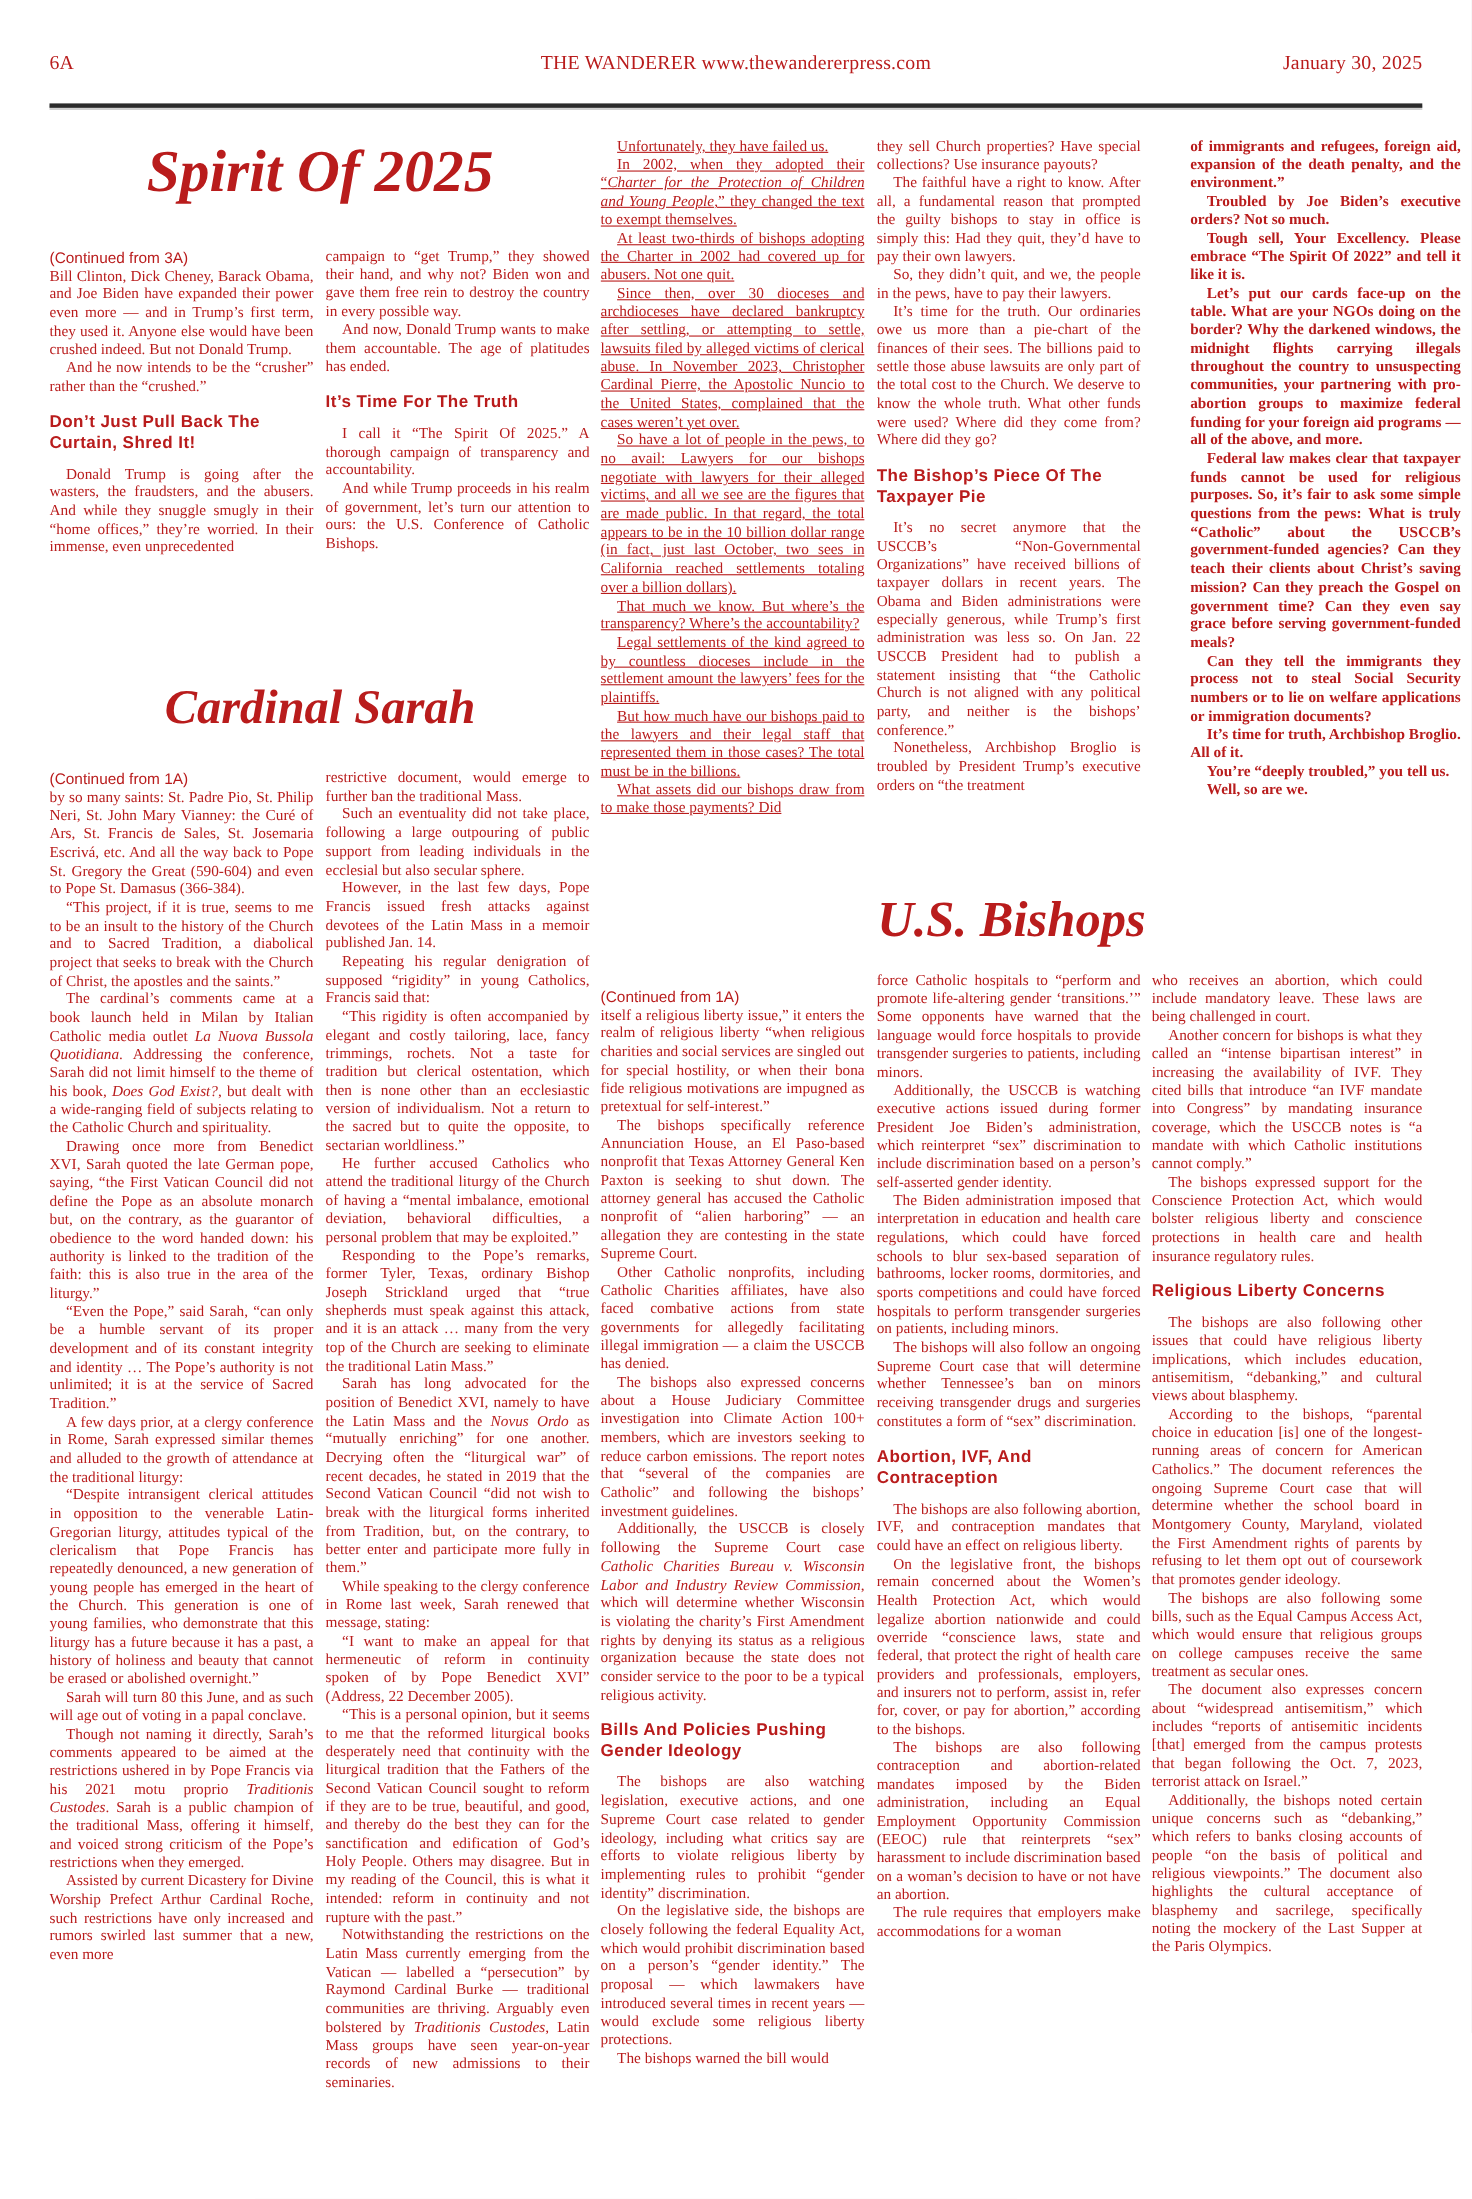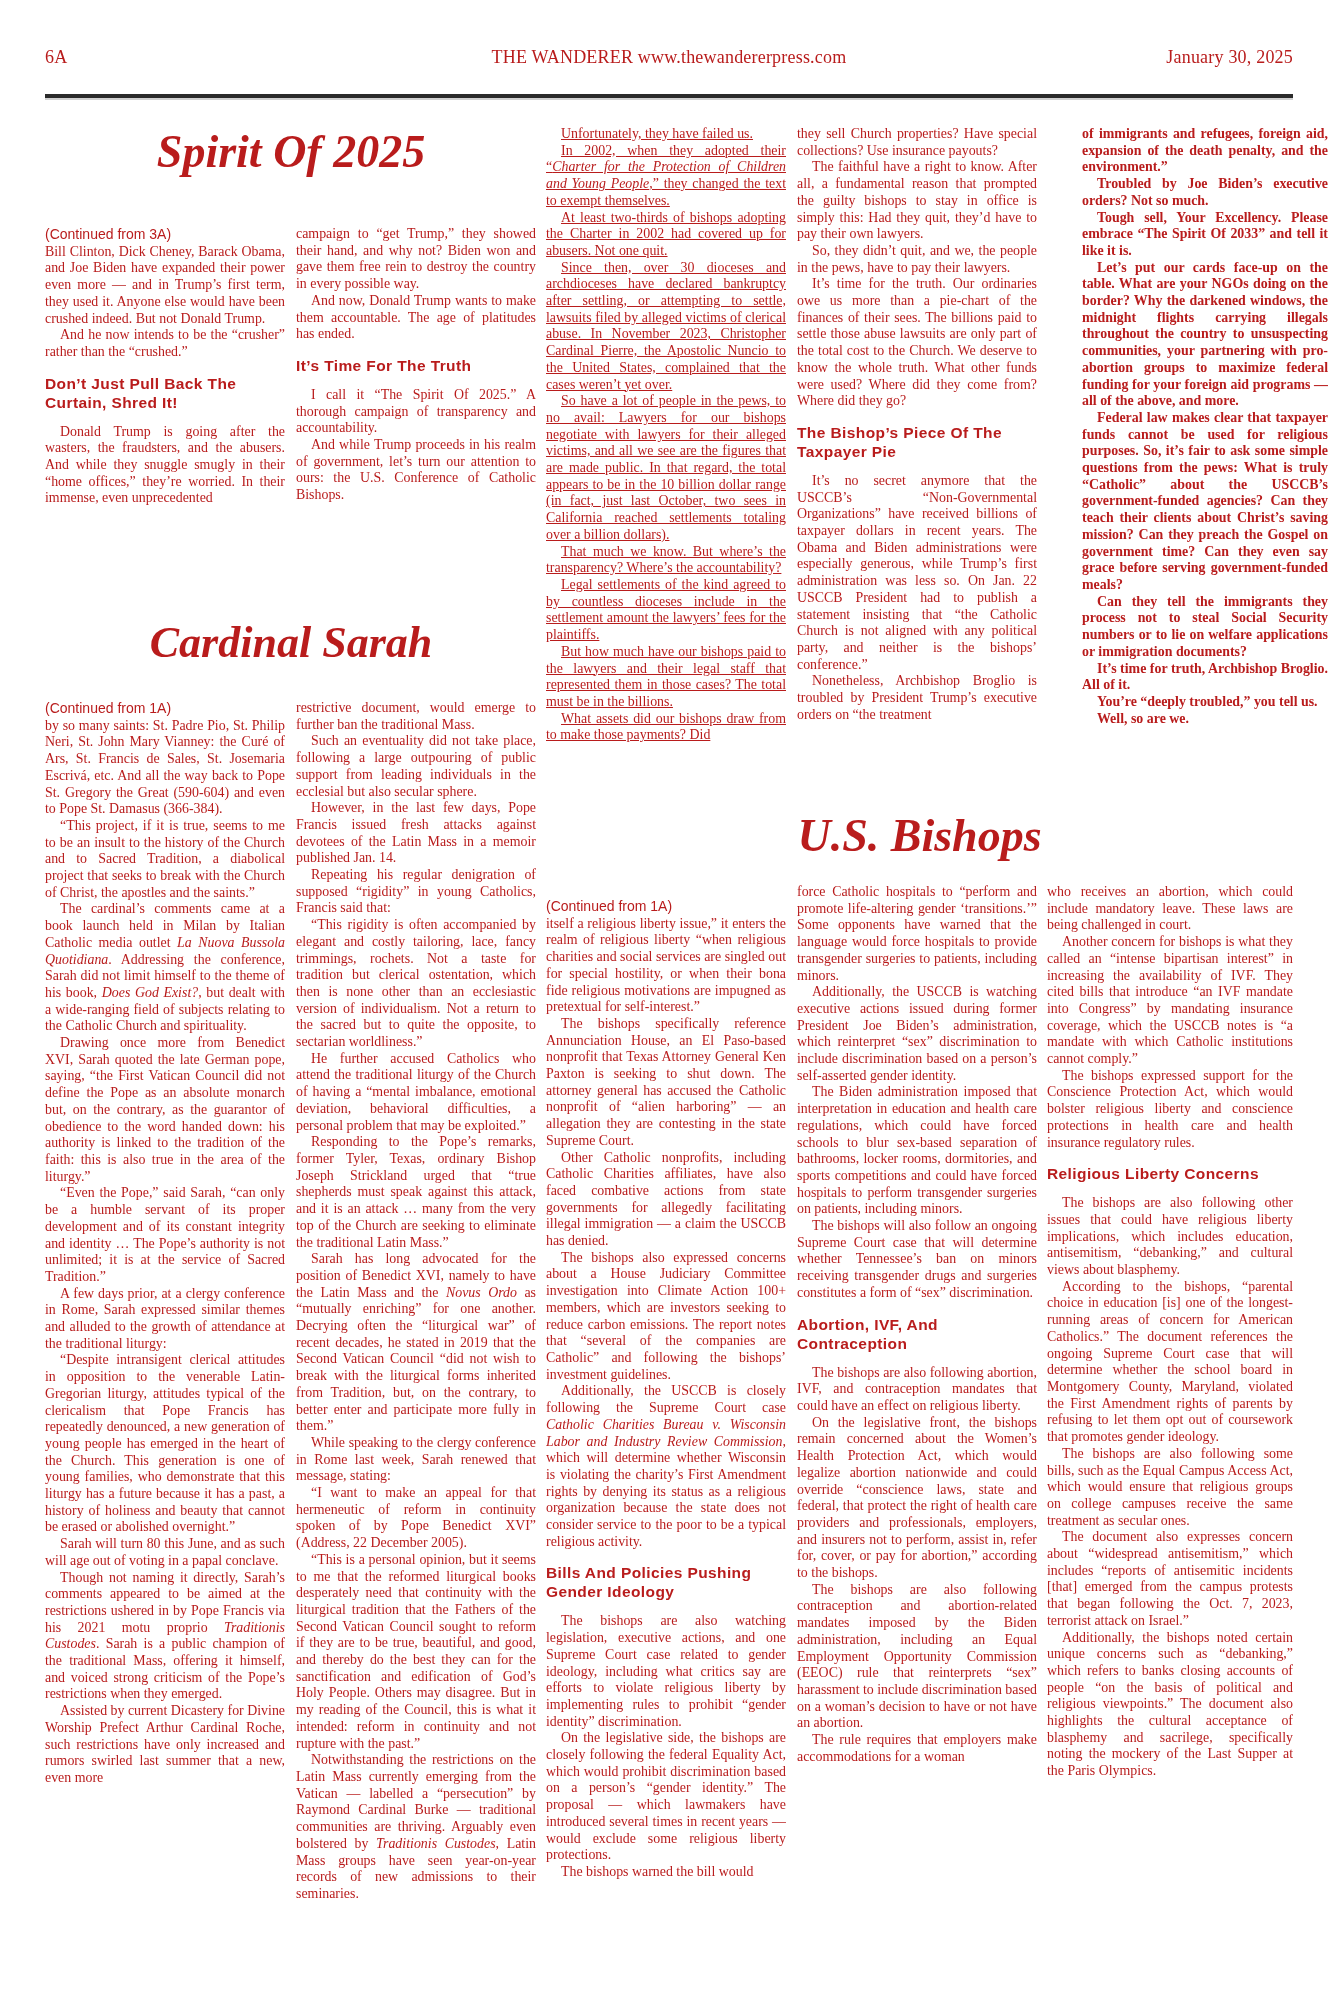--- a/index.html
+++ b/index.html
@@ -8,21 +8,21 @@
   
   .hdr-item{position:absolute;top:47px;font-size:18px;letter-spacing:0.2px;}
   .hdr-pagenum{left:45px;}
   .hdr-masthead{left:0;right:0;text-align:center;}
   .hdr-date{right:45px;text-align:right;}
   .hdr-rule{position:absolute;left:45px;right:45px;top:94px;height:4px;background:#2b2b2b;
             box-shadow:0 2px 0 rgba(0,0,0,0.18);}
   
   .article-title{position:absolute;font-family:"Liberation Serif",serif;font-style:italic;
                  font-weight:bold;text-align:center;line-height:1.05;}
-  .title-spirit{left:45px;top:128px;width:492px;font-size:46px;}
+  .title-spirit{left:45px;top:128px;width:492px;font-size:54px;}
   .title-sarah{left:45px;top:620px;width:492px;font-size:44px;}
   .title-bishops{left:546px;top:812px;width:747px;font-size:46px;}
   
   .col{position:absolute;width:240px;font-size:13.9px;line-height:16.7px;text-align:justify;
        overflow:hidden;}
   .col-spirit-1{left:45px;top:226px;height:414px;}
   .col-spirit-2{left:296px;top:226px;height:414px;}
   .col-spirit-3{left:546px;top:126px;height:676px;text-decoration:underline;}
   .col-spirit-4{left:797px;top:126px;height:676px;}
   .col-spirit-5{left:1082px;top:126px;width:246px;height:676px;font-weight:bold;}
@@ -81,21 +81,21 @@
       <p class="blk-p">The faithful have a right to know. After all, a fundamental reason that prompted the guilty bishops to stay in office is simply this: Had they quit, they’d have to pay their own lawyers.</p>
       <p class="blk-p">So, they didn’t quit, and we, the people in the pews, have to pay their lawyers.</p>
       <p class="blk-p">It’s time for the truth. Our ordinaries owe us more than a pie-chart of the finances of their sees. The billions paid to settle those abuse lawsuits are only part of the total cost to the Church. We deserve to know the whole truth. What other funds were used? Where did they come from? Where did they go?</p>
       <h3 class="blk-h">The Bishop’s Piece Of The Taxpayer Pie</h3>
       <p class="blk-p">It’s no secret anymore that the USCCB’s “Non-Governmental Organizations” have received billions of taxpayer dollars in recent years. The Obama and Biden administrations were especially generous, while Trump’s first administration was less so. On Jan. 22 USCCB President had to publish a statement insisting that “the Catholic Church is not aligned with any political party, and neither is the bishops’ conference.”</p>
       <p class="blk-p">Nonetheless, Archbishop Broglio is troubled by President Trump’s executive orders on “the treatment</p>
     </div>
   <div class="col col-spirit-5">
       <p class="blk-pc">of immigrants and refugees, foreign aid, expansion of the death penalty, and the environment.”</p>
       <p class="blk-p">Troubled by Joe Biden’s executive orders? Not so much.</p>
-      <p class="blk-p">Tough sell, Your Excellency. Please embrace “The Spirit Of 2033” and tell it like it is.</p>
+      <p class="blk-p">Tough sell, Your Excellency. Please embrace “The Spirit Of 2022” and tell it like it is.</p>
       <p class="blk-p">Let’s put our cards face-up on the table. What are your NGOs doing on the border? Why the darkened windows, the midnight flights carrying illegals throughout the country to unsuspecting communities, your partnering with pro-abortion groups to maximize federal funding for your foreign aid programs — all of the above, and more.</p>
       <p class="blk-p">Federal law makes clear that taxpayer funds cannot be used for religious purposes. So, it’s fair to ask some simple questions from the pews: What is truly “Catholic” about the USCCB’s government-funded agencies? Can they teach their clients about Christ’s saving mission? Can they preach the Gospel on government time? Can they even say grace before serving government-funded meals?</p>
       <p class="blk-p">Can they tell the immigrants they process not to steal Social Security numbers or to lie on welfare applications or immigration documents?</p>
       <p class="blk-p">It’s time for truth, Archbishop Broglio. All of it.</p>
       <p class="blk-p">You’re “deeply troubled,” you tell us.</p>
       <p class="blk-p">Well, so are we.</p>
     </div>
 
   <div class="article-title title-sarah">Cardinal Sarah</div>
   <div class="col col-sarah-1">

